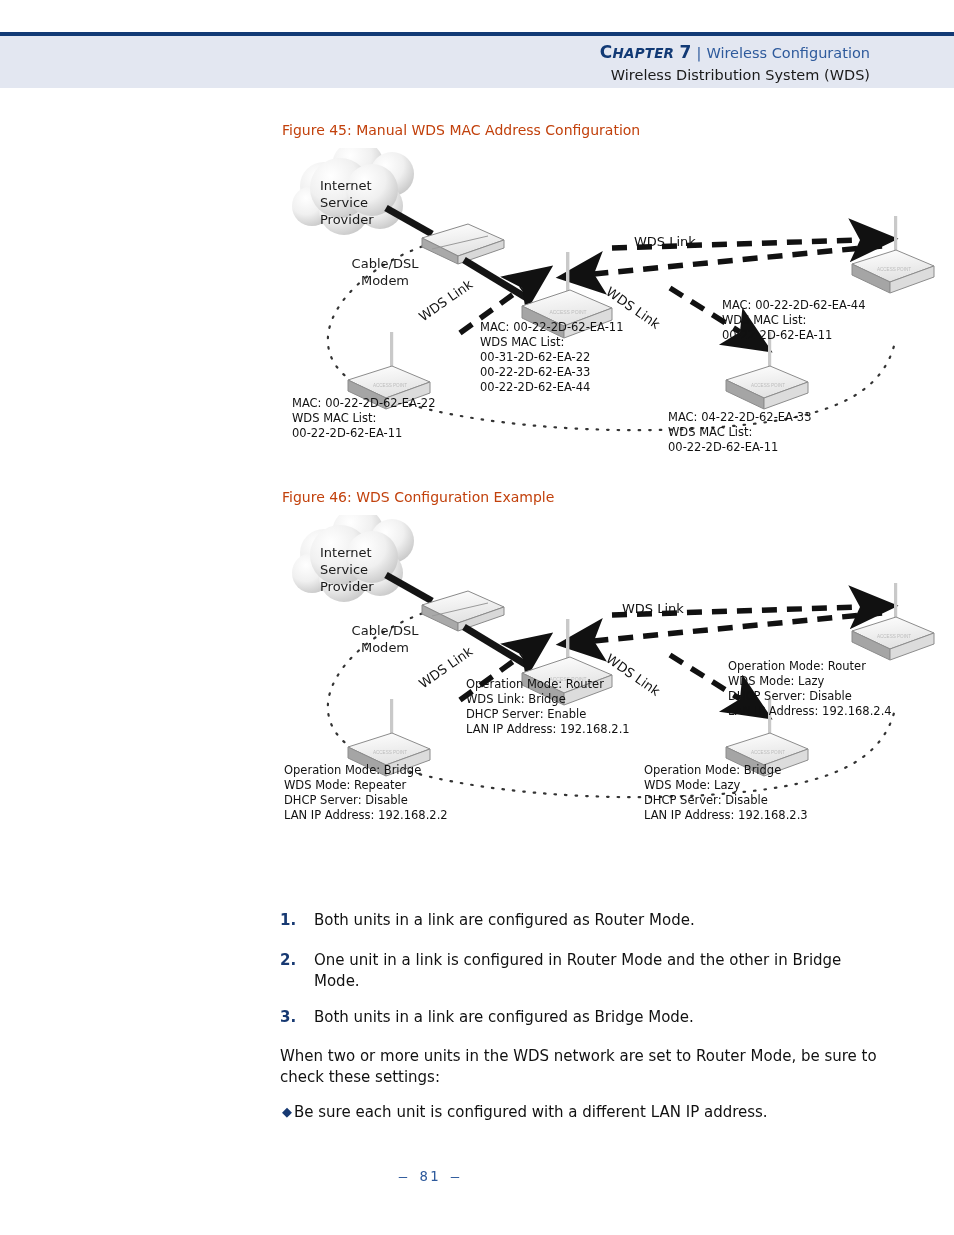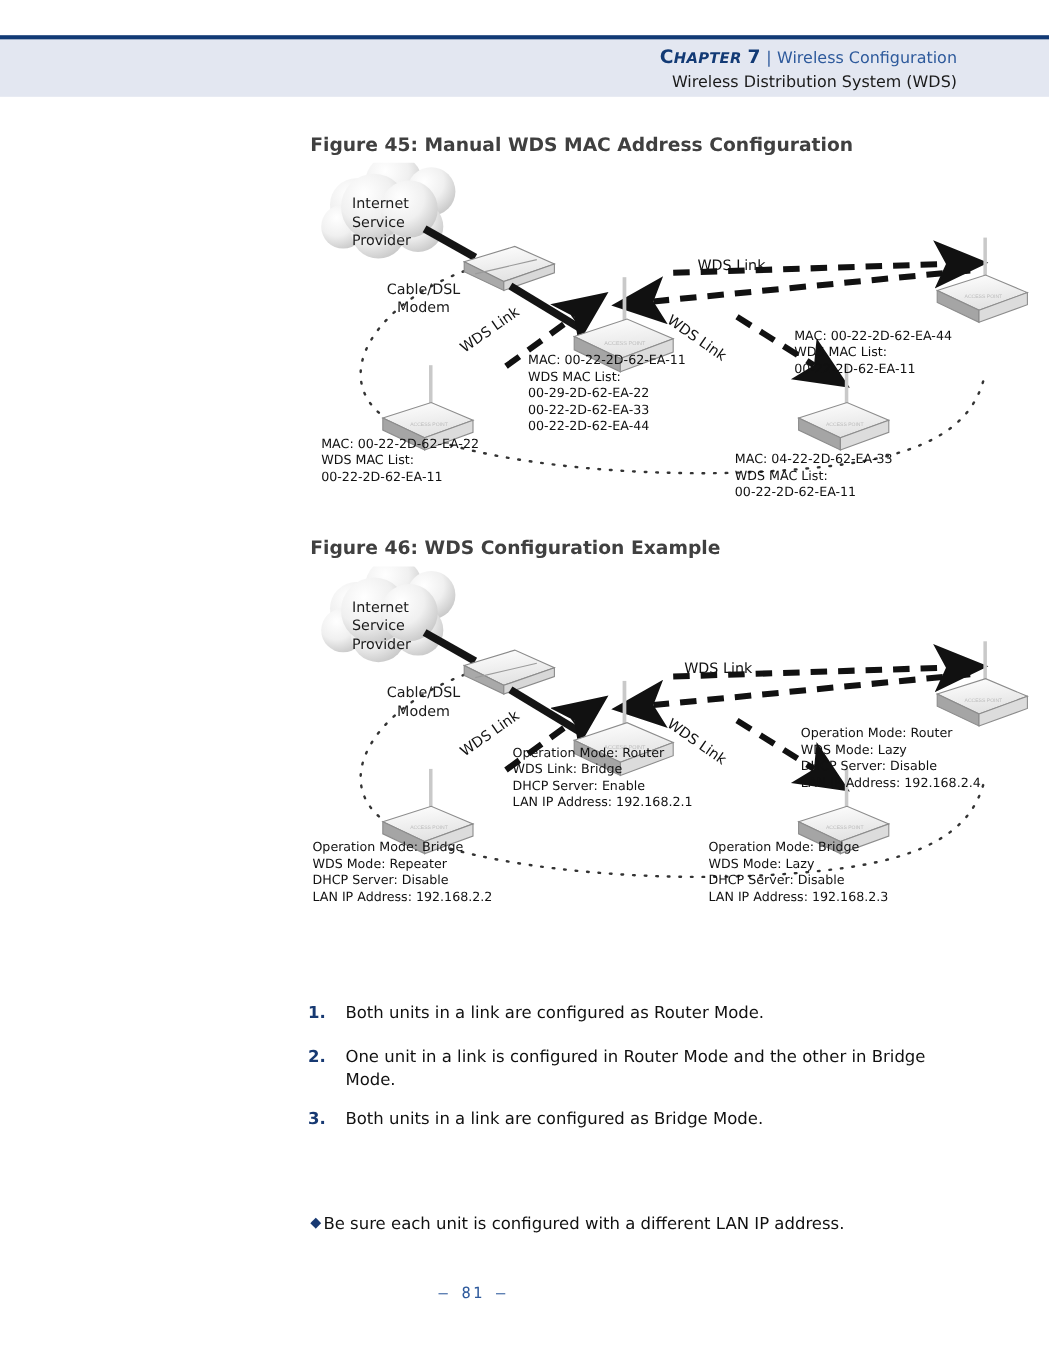--- a/index.html
+++ b/index.html
@@ -15,21 +15,21 @@
   .hdr-band{position:absolute;left:0;top:36px;width:954px;height:52px;background:#e3e7f1;}
   .hdr-text{position:absolute;right:84px;top:40px;text-align:right;line-height:1.45;}
   .hdr-line1{font-size:14.5px;color:#2e5a9c;white-space:nowrap;}
   .hdr-line1 .chap{color:#123a75;font-weight:bold;letter-spacing:.2px;}
   .hdr-line1 .chap .sc{font-size:17px;}
   .hdr-line1 .chap .scs{font-size:13.5px;font-style:italic;}
   .hdr-line1 .bar{color:#2e5a9c;padding:0 5px;}
   .hdr-line2{font-size:14.5px;color:#1a1a1a;white-space:nowrap;}
 
   
-  .figcap{position:absolute;font-size:17px;font-weight:bold;color:#404040;white-space:nowrap;}
+  .figcap{position:absolute;font-size:14px;font-weight:normal;color:#c2410c;white-space:nowrap;}
 
   
   .diagram{position:absolute;left:282px;width:660px;}
   .diagram svg{display:block;}
   .dlabel{position:absolute;font-size:11.5px;line-height:1.3;color:#111;white-space:nowrap;}
   .cloudtext{position:absolute;font-size:13px;line-height:1.32;color:#1a1a1a;white-space:nowrap;margin-top:19px;}
   .wdslab{position:absolute;font-size:13px;color:#111;white-space:nowrap;transform-origin:0 0;}
 
   
   .para{position:absolute;font-size:15px;line-height:1.42;color:#111;width:600px;}
@@ -155,21 +155,21 @@
       <div>Modem</div>
     </div>
 
     <div class="wdslab" style="left:352px;top:86px;">WDS Link</div>
     <div class="wdslab" style="left:134px;top:164px;transform:rotate(-35deg);">WDS Link</div>
     <div class="wdslab" style="left:330px;top:136px;transform:rotate(35deg);">WDS Link</div>
 
     <div class="dlabel" style="left:198px;top:172px;">
       <div class="b">MAC: 00-22-2D-62-EA-11</div>
       <div>WDS MAC List:</div>
-      <div>00-29-2D-62-EA-22</div>
+      <div>00-31-2D-62-EA-22</div>
       <div>00-22-2D-62-EA-33</div>
       <div>00-22-2D-62-EA-44</div>
     </div>
 
     <div class="dlabel" style="left:10px;top:248px;">
       <div class="b">MAC: 00-22-2D-62-EA-22</div>
       <div>WDS MAC List:</div>
       <div>00-22-2D-62-EA-11</div>
     </div>
 
@@ -298,20 +298,21 @@
   </div>
   <div class="listitem" style="left:280px;top:950px;">
     <span class="num">2.</span>
     <span class="txt">One unit in a link is configured in Router Mode and the other in Bridge Mode.</span>
   </div>
   <div class="listitem" style="left:280px;top:1007px;">
     <span class="num">3.</span>
     <span class="txt">Both units in a link are configured as Bridge Mode.</span>
   </div>
 
+  <div class="para" style="left:280px;top:1046px;">When two or more units in the WDS network are set to Router Mode, be sure to check these settings:</div>
 
   <div class="bullet" style="left:280px;top:1102px;">
     <span class="dia">◆</span>
     <span class="txt">Be sure each unit is configured with a different LAN IP address.</span>
   </div>
 
   <div class="pgnum">–  81  –</div>
 
 </div>
 

